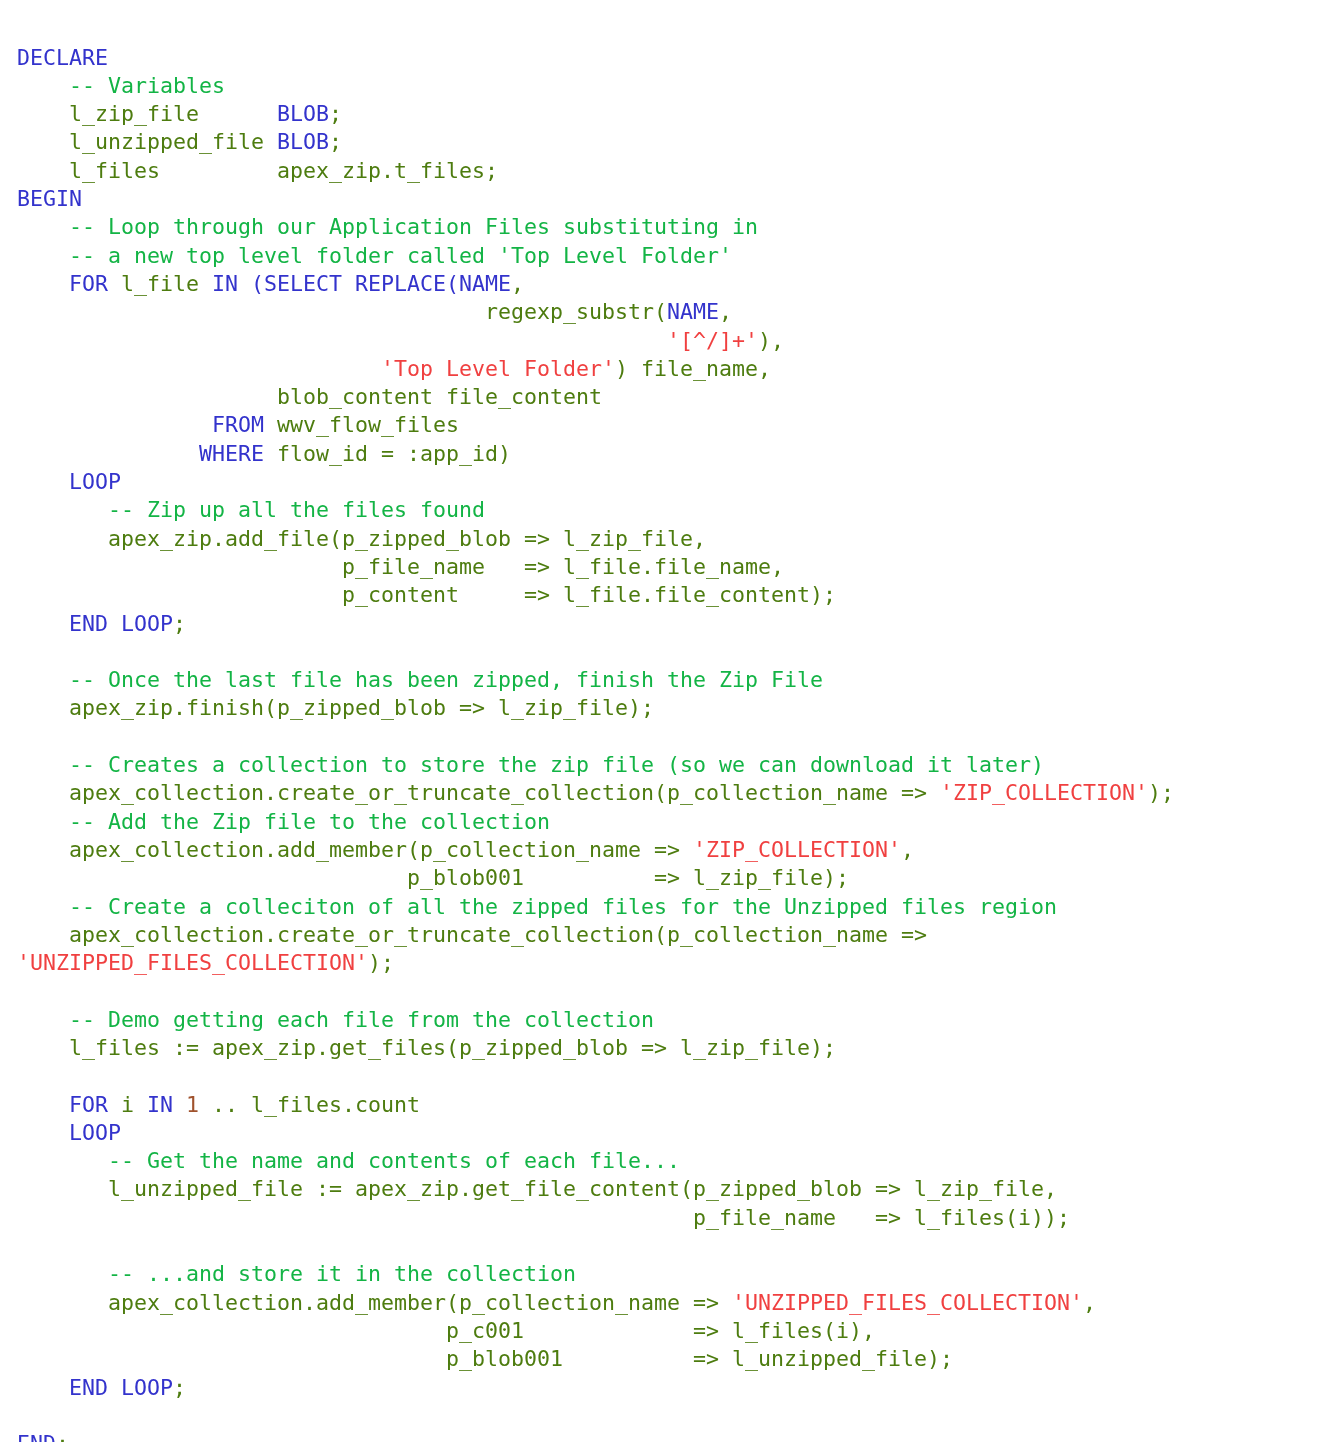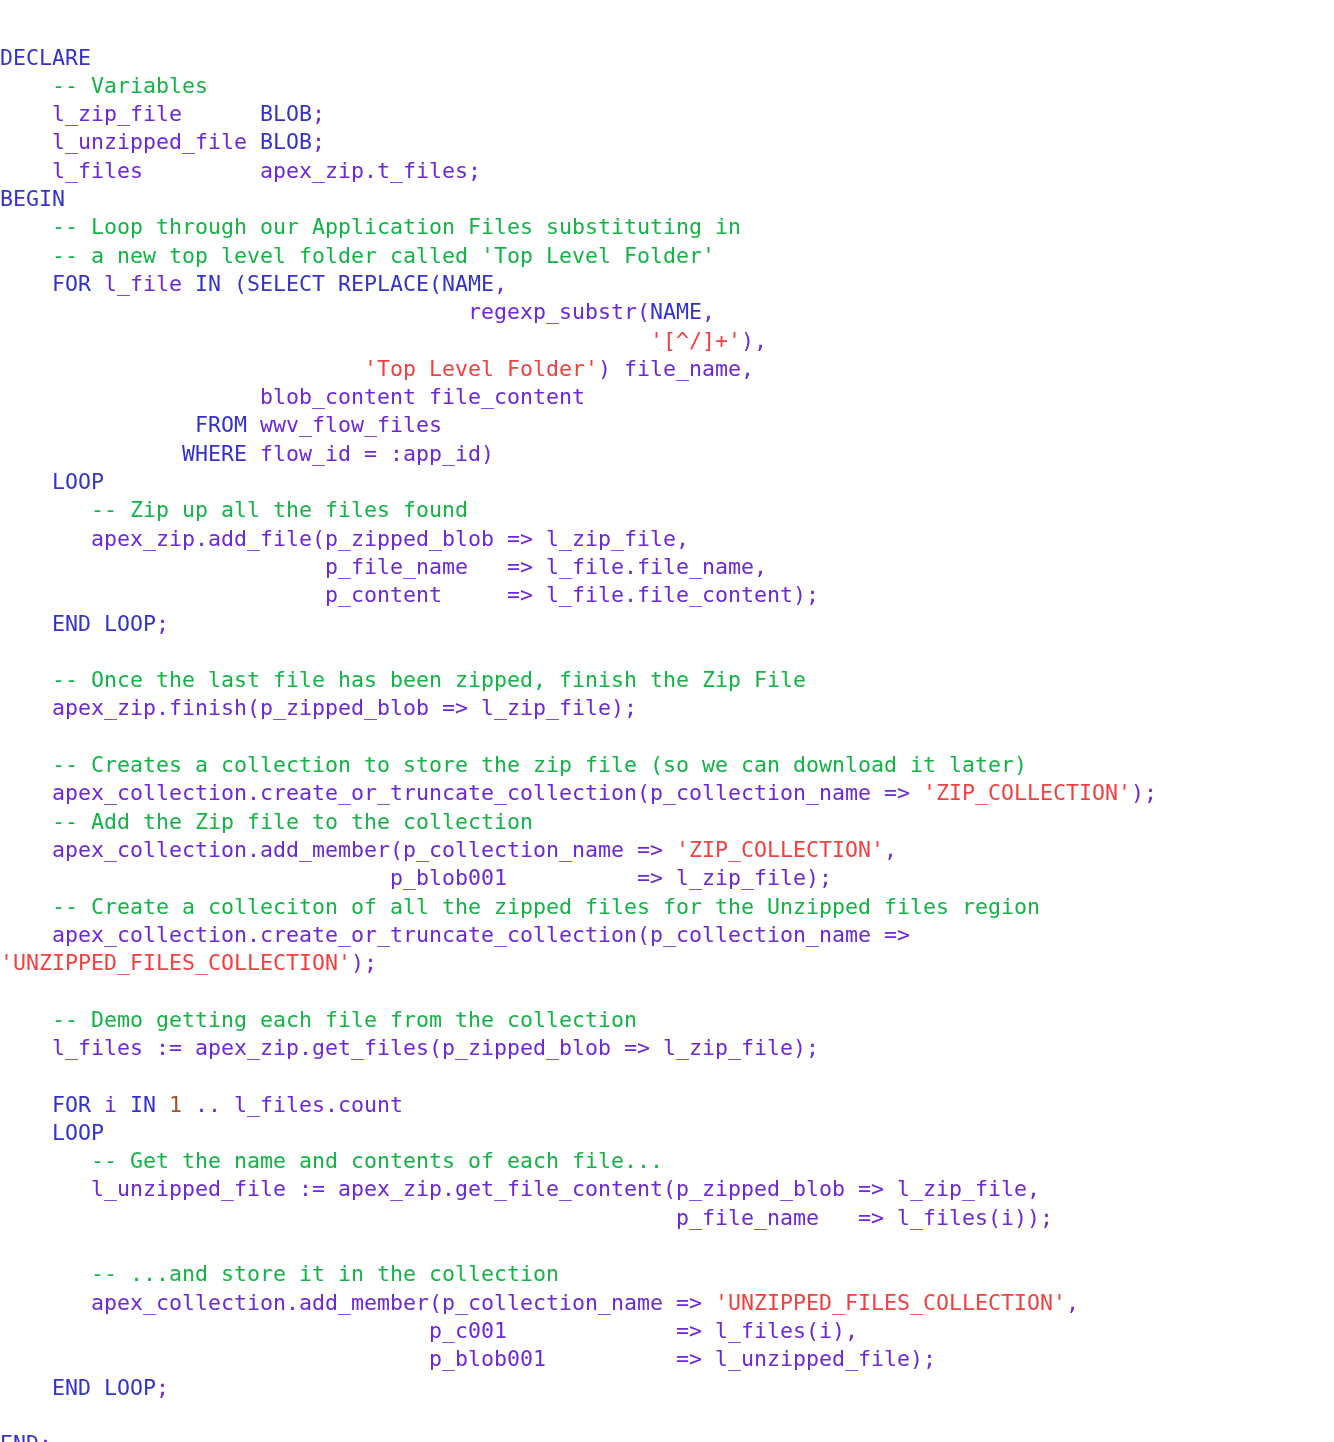--- a/index.html
+++ b/index.html
@@ -24,27 +24,28 @@
     font-size: 21.6px;
     line-height: 28.3px;
     letter-spacing: 0px;
     white-space: pre;
     color: #000000;
     -webkit-font-smoothing: antialiased;
   }
   .code-line {
     height: 28.3px;
     white-space: pre;
+    margin-left: 17px;
   }
   .code-line.blank {
     height: 28.3px;
   }
   
   .tok-kw   { color: #3333cc; }
   .tok-com  { color: #13b445; }
   .tok-str  { color: #f04040; }
   .tok-num  { color: #a0522d; }
-  .tok-plain{ color: #6d28d9; }
+  .tok-plain{ color: #4d7c0f; }
 </style>
 </head>
 <body>
 
 <pre id="code-listing"><div class="code-line"><span class="tok-kw">DECLARE</span></div><div class="code-line"><span class="tok-plain">    </span><span class="tok-com">-- Variables</span></div><div class="code-line"><span class="tok-plain">    l_zip_file      </span><span class="tok-kw">BLOB</span><span class="tok-plain">;</span></div><div class="code-line"><span class="tok-plain">    l_unzipped_file </span><span class="tok-kw">BLOB</span><span class="tok-plain">;</span></div><div class="code-line"><span class="tok-plain">    l_files         apex_zip.t_files;</span></div><div class="code-line"><span class="tok-kw">BEGIN</span></div><div class="code-line"><span class="tok-plain">    </span><span class="tok-com">-- Loop through our Application Files substituting in</span></div><div class="code-line"><span class="tok-plain">    </span><span class="tok-com">-- a new top level folder called 'Top Level Folder'</span></div><div class="code-line"><span class="tok-plain">    </span><span class="tok-kw">FOR</span><span class="tok-plain"> l_file </span><span class="tok-kw">IN</span><span class="tok-plain"> </span><span class="tok-kw">(SELECT REPLACE(</span><span class="tok-kw">NAME</span><span class="tok-plain">,</span></div><div class="code-line"><span class="tok-plain">                                    regexp_substr(</span><span class="tok-kw">NAME</span><span class="tok-plain">,</span></div><div class="code-line"><span class="tok-plain">                                                  </span><span class="tok-str">'[^/]+'</span><span class="tok-plain">),</span></div><div class="code-line"><span class="tok-plain">                            </span><span class="tok-str">'Top Level Folder'</span><span class="tok-plain">) file_name,</span></div><div class="code-line"><span class="tok-plain">                    blob_content file_content</span></div><div class="code-line"><span class="tok-plain">               </span><span class="tok-kw">FROM</span><span class="tok-plain"> wwv_flow_files</span></div><div class="code-line"><span class="tok-plain">              </span><span class="tok-kw">WHERE</span><span class="tok-plain"> flow_id = :app_id)</span></div><div class="code-line"><span class="tok-plain">    </span><span class="tok-kw">LOOP</span></div><div class="code-line"><span class="tok-plain">       </span><span class="tok-com">-- Zip up all the files found</span></div><div class="code-line"><span class="tok-plain">       apex_zip.add_file(p_zipped_blob =&gt; l_zip_file,</span></div><div class="code-line"><span class="tok-plain">                         p_file_name   =&gt; l_file.file_name,</span></div><div class="code-line"><span class="tok-plain">                         p_content     =&gt; l_file.file_content);</span></div><div class="code-line"><span class="tok-plain">    </span><span class="tok-kw">END LOOP</span><span class="tok-plain">;</span></div><div class="code-line blank">&nbsp;</div><div class="code-line"><span class="tok-plain">    </span><span class="tok-com">-- Once the last file has been zipped, finish the Zip File</span></div><div class="code-line"><span class="tok-plain">    apex_zip.finish(p_zipped_blob =&gt; l_zip_file);</span></div><div class="code-line blank">&nbsp;</div><div class="code-line"><span class="tok-plain">    </span><span class="tok-com">-- Creates a collection to store the zip file (so we can download it later)</span></div><div class="code-line"><span class="tok-plain">    apex_collection.create_or_truncate_collection(p_collection_name =&gt; </span><span class="tok-str">'ZIP_COLLECTION'</span><span class="tok-plain">);</span></div><div class="code-line"><span class="tok-plain">    </span><span class="tok-com">-- Add the Zip file to the collection</span></div><div class="code-line"><span class="tok-plain">    apex_collection.add_member(p_collection_name =&gt; </span><span class="tok-str">'ZIP_COLLECTION'</span><span class="tok-plain">,</span></div><div class="code-line"><span class="tok-plain">                              p_blob001          =&gt; l_zip_file);</span></div><div class="code-line"><span class="tok-plain">    </span><span class="tok-com">-- Create a colleciton of all the zipped files for the Unzipped files region</span></div><div class="code-line"><span class="tok-plain">    apex_collection.create_or_truncate_collection(p_collection_name =&gt;</span></div><div class="code-line"><span class="tok-str">'UNZIPPED_FILES_COLLECTION'</span><span class="tok-plain">);</span></div><div class="code-line blank">&nbsp;</div><div class="code-line"><span class="tok-plain">    </span><span class="tok-com">-- Demo getting each file from the collection</span></div><div class="code-line"><span class="tok-plain">    l_files := apex_zip.get_files(p_zipped_blob =&gt; l_zip_file);</span></div><div class="code-line blank">&nbsp;</div><div class="code-line"><span class="tok-plain">    </span><span class="tok-kw">FOR</span><span class="tok-plain"> i </span><span class="tok-kw">IN</span><span class="tok-plain"> </span><span class="tok-num">1</span><span class="tok-plain"> .. l_files.count</span></div><div class="code-line"><span class="tok-plain">    </span><span class="tok-kw">LOOP</span></div><div class="code-line"><span class="tok-plain">       </span><span class="tok-com">-- Get the name and contents of each file...</span></div><div class="code-line"><span class="tok-plain">       l_unzipped_file := apex_zip.get_file_content(p_zipped_blob =&gt; l_zip_file,</span></div><div class="code-line"><span class="tok-plain">                                                    p_file_name   =&gt; l_files(i));</span></div><div class="code-line blank">&nbsp;</div><div class="code-line"><span class="tok-plain">       </span><span class="tok-com">-- ...and store it in the collection</span></div><div class="code-line"><span class="tok-plain">       apex_collection.add_member(p_collection_name =&gt; </span><span class="tok-str">'UNZIPPED_FILES_COLLECTION'</span><span class="tok-plain">,</span></div><div class="code-line"><span class="tok-plain">                                 p_c001             =&gt; l_files(i),</span></div><div class="code-line"><span class="tok-plain">                                 p_blob001          =&gt; l_unzipped_file);</span></div><div class="code-line"><span class="tok-plain">    </span><span class="tok-kw">END LOOP</span><span class="tok-plain">;</span></div><div class="code-line blank">&nbsp;</div><div class="code-line"><span class="tok-kw">END</span><span class="tok-plain">;</span></div></pre>
 
 </body></html>

